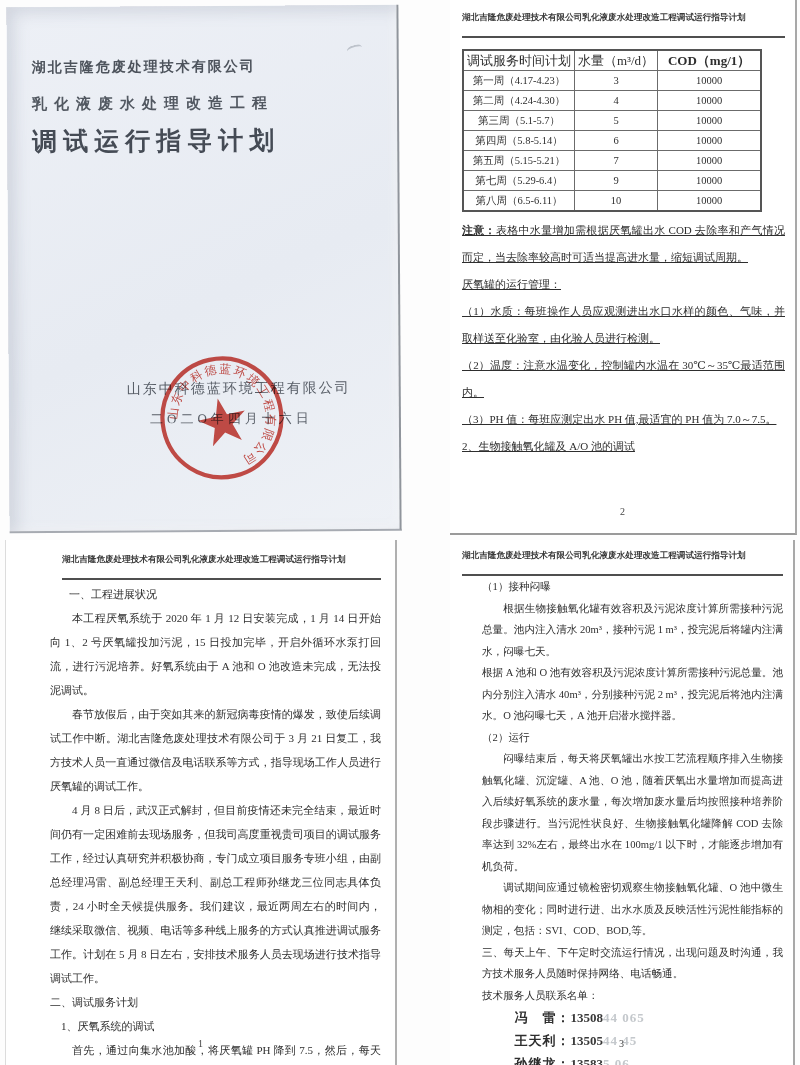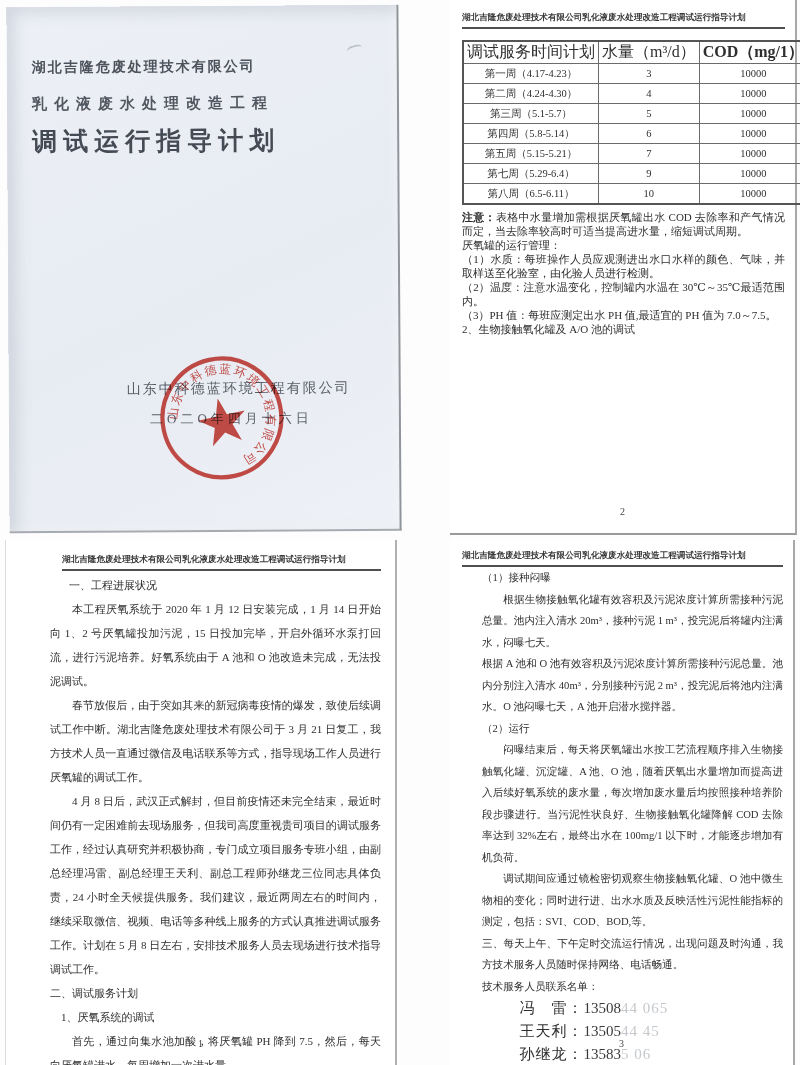--- a/index.html
+++ b/index.html
@@ -31,51 +31,51 @@
   .issuer{position:absolute;left:0;right:0;top:374px;padding-left:70px;text-align:center;
           font-size:14px;letter-spacing:2px;color:#575d66;}
   .cover-date{position:absolute;left:0;right:0;top:404px;padding-left:55px;text-align:center;
           font-size:13px;letter-spacing:4px;color:#5a6069;}
   .stamp{position:absolute;left:147px;top:346px;width:132px;height:132px;opacity:.88;
          mix-blend-mode:multiply;transform:rotate(-12deg);}
 
   
   .phead{
     font-size:8.6px;font-weight:bold;color:#3a3a3a;white-space:nowrap;
-    border-bottom:2px solid #4f4f4f;padding-bottom:3px;letter-spacing:0;
+    border-bottom:2px solid #4f4f4f;padding-bottom:12px;letter-spacing:0;
   }
   .pageno{position:absolute;bottom:16px;left:0;right:0;text-align:center;font-size:10px;color:#444;}
   .para{margin:0;text-align:justify;}
   .ind{text-indent:2em;}
   .noind{text-indent:0;}
   .ind1{text-indent:1em;}
   .note-label{font-weight:700;}
 
   
   .p2{left:450px;top:0;width:347px;height:535px;border-right:2px solid #a8a8a8;border-bottom:2px solid #9a9a9a;padding:12px 10px 0 12px;}
-  .p2 .para{font-size:11px;line-height:14px;color:#2e2e2e;}
+  .p2 .para{font-size:11px;line-height:27px;color:#2e2e2e;text-decoration:underline;}
   .wtable{border-collapse:collapse;margin:11px 0 5px 0;border:2px solid #555;}
   .wtable th,.wtable td{
     border:1px solid #6b6b6b;height:19px;padding:0 3px;
     font-size:10.5px;font-weight:normal;color:#2e2e2e;text-align:center;white-space:nowrap;
   }
-  .wtable th{font-size:16px;}
+  .wtable th{font-size:13px;}
   .wtable .c1{width:96px;} .wtable .c2{width:66px;} .wtable .c3{width:96px;font-weight:bold;}
 
   
   .p1{left:5px;top:540px;width:392px;height:525px;border-right:2px solid #b0b0b0;border-left:1px solid #dcdcdc;padding:14px 14px 0 44px;}
   .p1 .phead{margin-left:12px;}
   .p1 .para{font-size:11px;line-height:24px;color:#2e2e2e;}
   .p1 .sect{margin-top:2px;margin-left:19px;}
 
   
   .p3{left:450px;top:540px;width:345px;height:525px;border-right:2px solid #a8a8a8;padding:10px 10px 0 32px;}
   .p3 .phead{margin-left:-20px;}
   .p3 .para{font-size:10.6px;line-height:21.5px;color:#2e2e2e;}
-  .contact-row{font-size:15px;line-height:23px;margin-left:2.5em;color:#2e2e2e;}
+  .contact-row{font-size:13px;line-height:23px;margin-left:2.5em;color:#2e2e2e;font-weight:bold;}
   .cname{letter-spacing:1px;}
   .cnum{color:#3a3a3a;}
   .cfade{color:#c4c8cc;letter-spacing:1px;}
 </style>
 </head>
 <body>
 
 <div>
 
   <section class="page cover">

